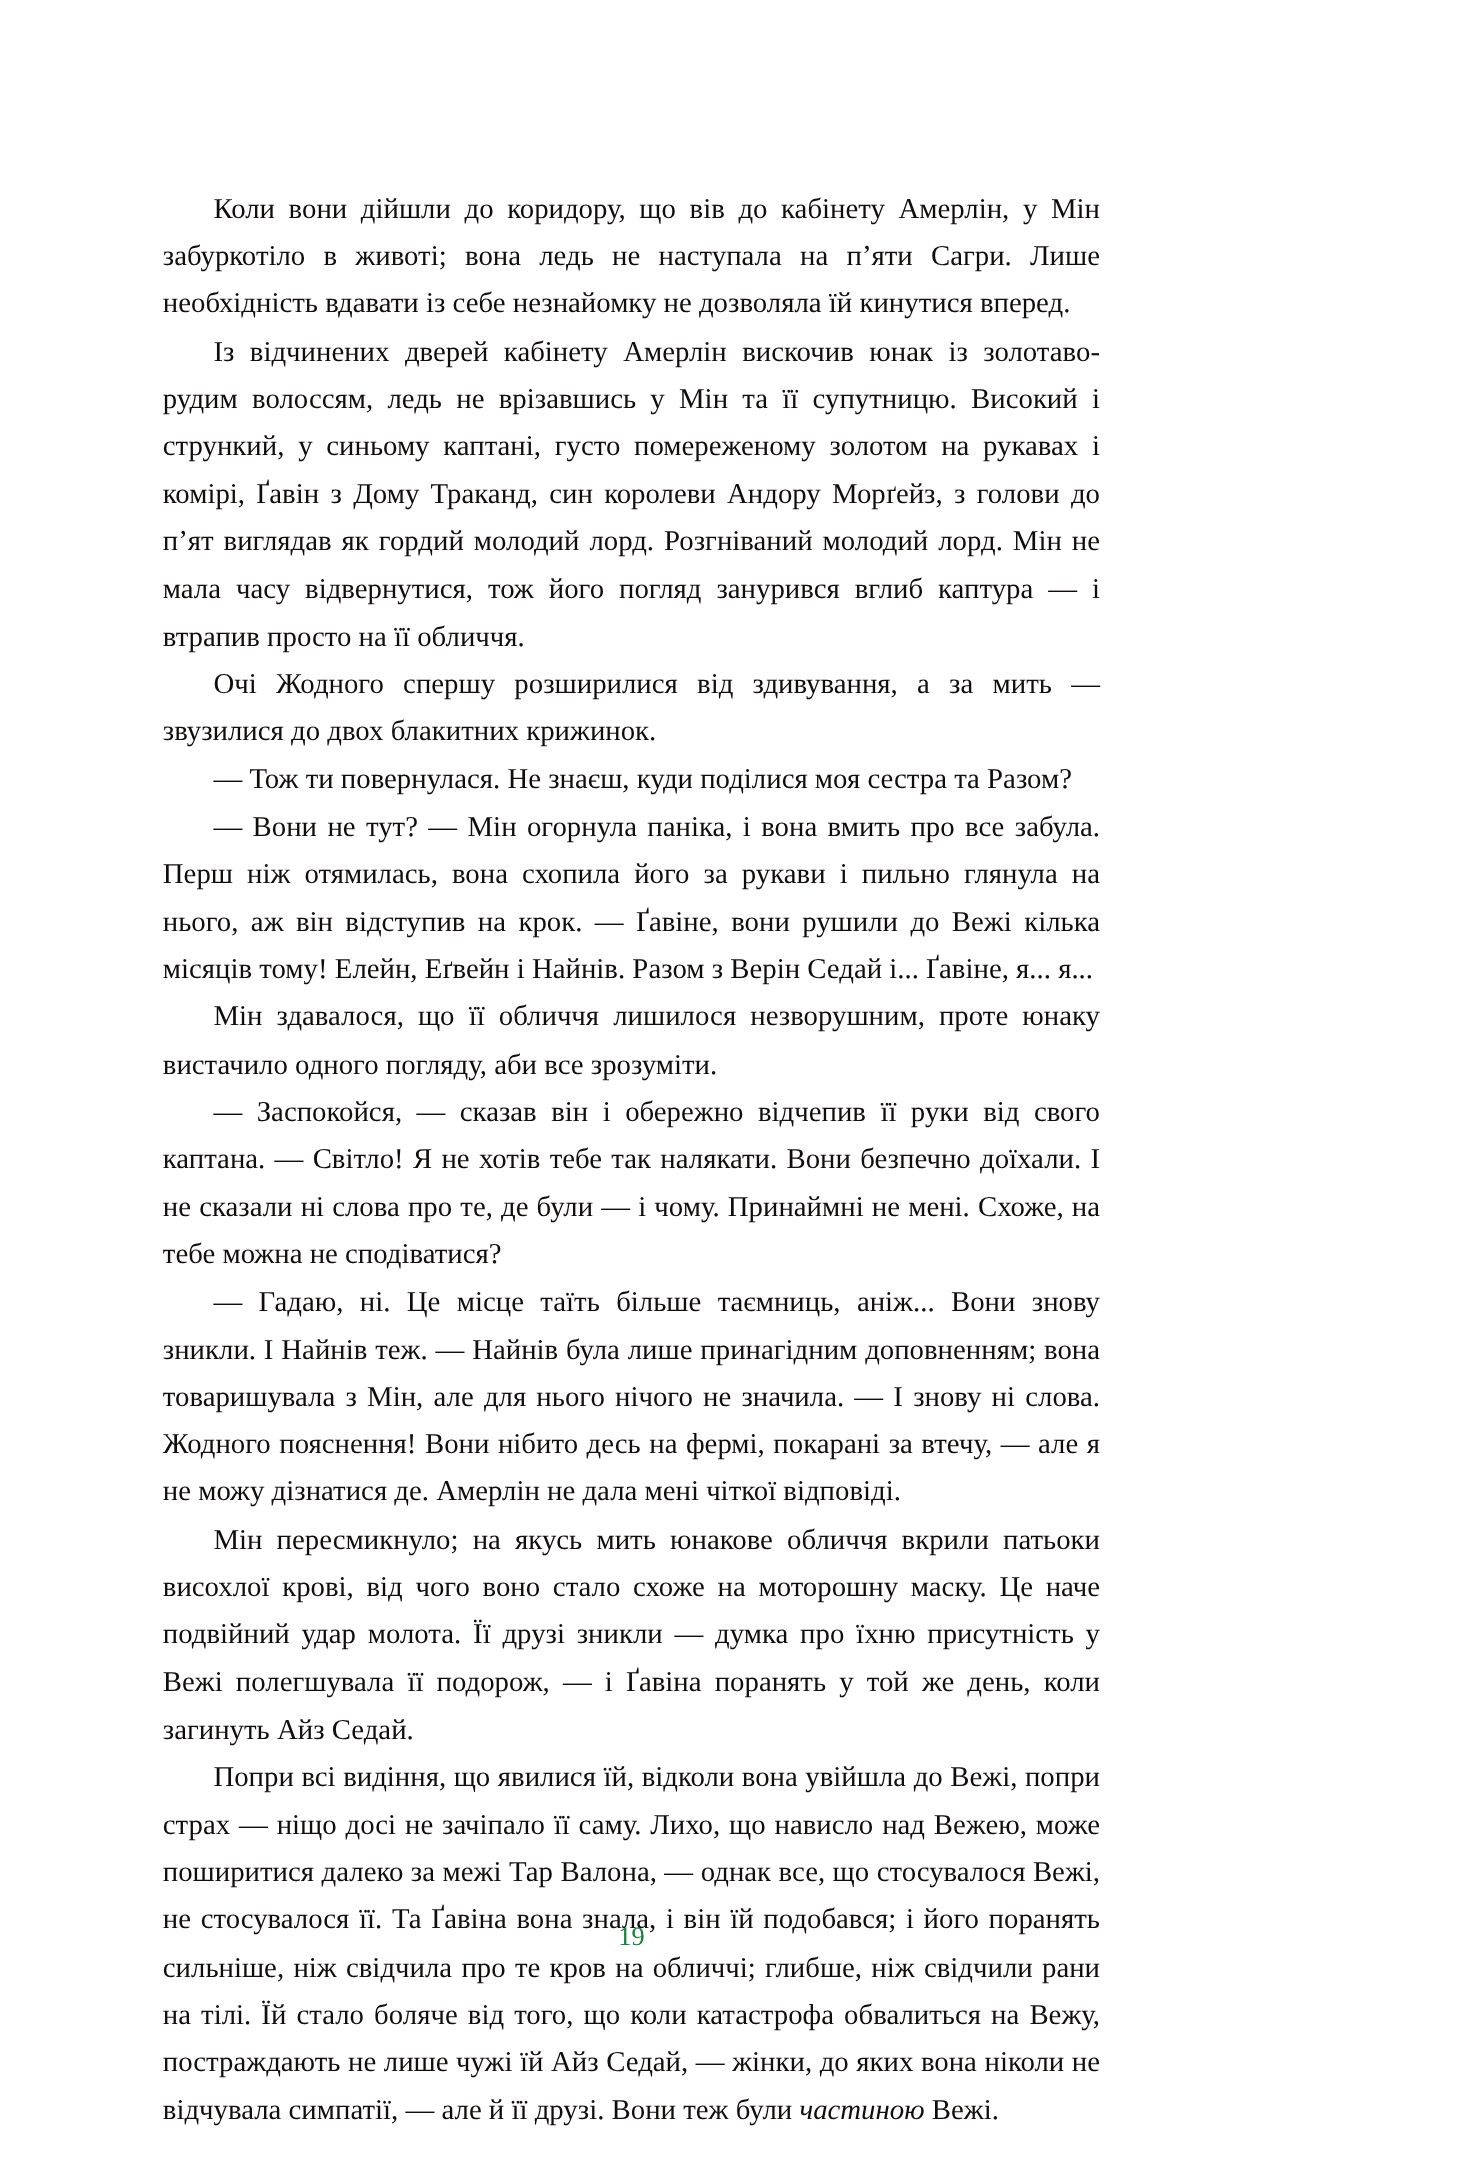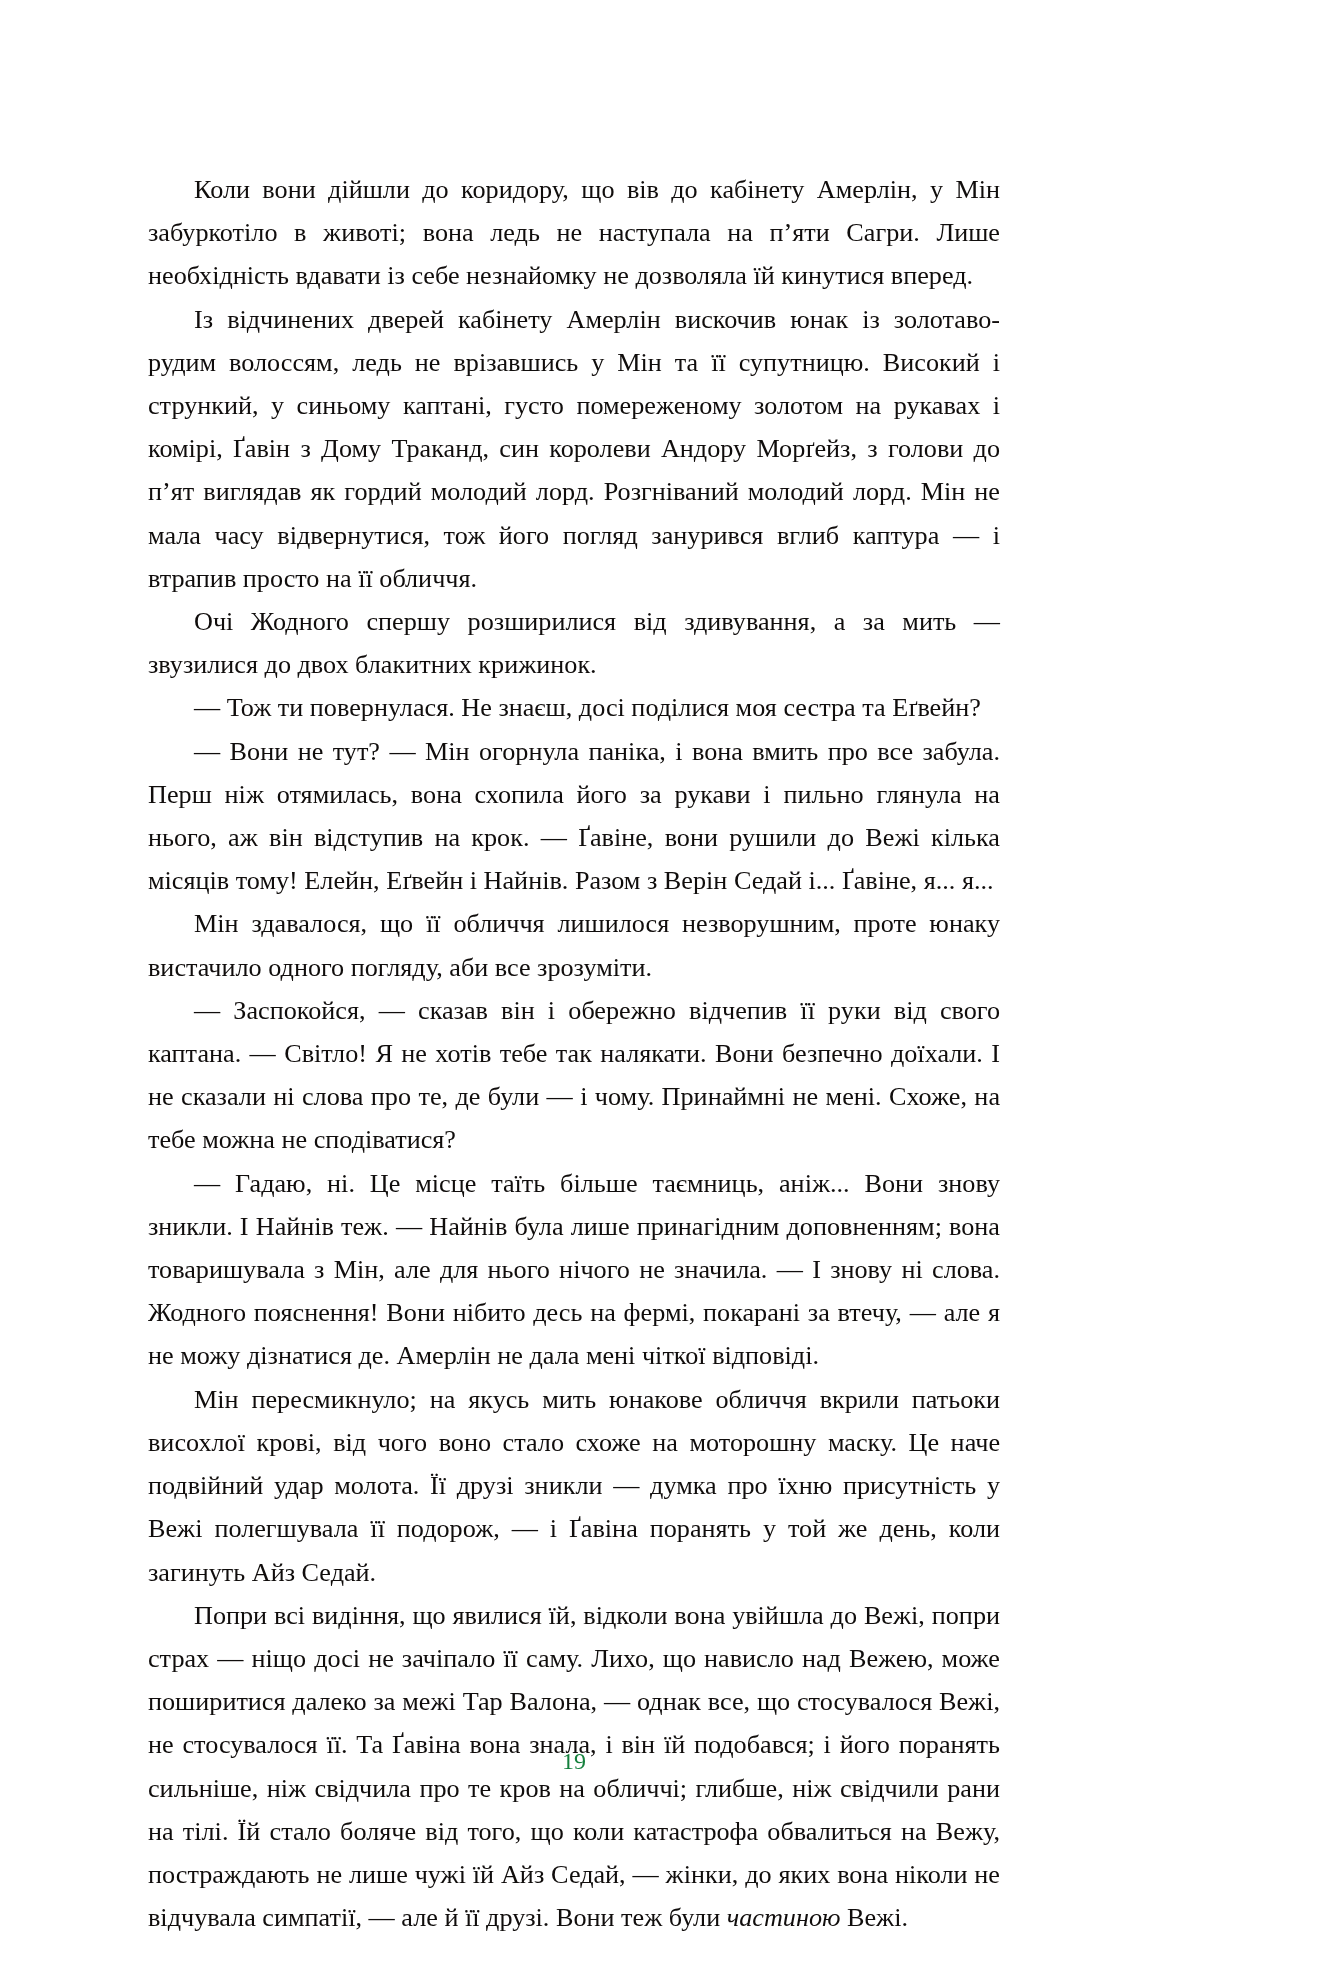--- a/index.html
+++ b/index.html
@@ -43,21 +43,21 @@
   i { }
 </style>
 </head>
 <body>
 
 <div class="page">
   <div class="body-text">
     <p>Коли вони дійшли до коридору, що вів до кабінету Амерлін, у Мін забуркотіло в животі; вона ледь не наступала на п’яти Сагри. Лише необхідність вдавати із себе незнайомку не дозволяла їй кинутися вперед.</p>
     <p>Із відчинених дверей кабінету Амерлін вискочив юнак із золотаво-рудим волоссям, ледь не врізавшись у Мін та її супутницю. Високий і стрункий, у синьому каптані, густо помереженому золотом на рукавах і комірі, Ґавін з Дому Траканд, син королеви Андору Морґейз, з голови до п’ят виглядав як гордий молодий лорд. Розгніваний молодий лорд. Мін не мала часу відвернутися, тож його погляд занурився вглиб каптура — і втрапив просто на її обличчя.</p>
     <p>Очі Жодного спершу розширилися від здивування, а за мить — звузилися до двох блакитних крижинок.</p>
-    <p>— Тож ти повернулася. Не знаєш, досі поділися моя сестра та Еґвейн?</p>
+    <p>— Тож ти повернулася. Не знаєш, куди поділися моя сестра та Разом?</p>
     <p>— Вони не тут? — Мін огорнула паніка, і вона вмить про все забула. Перш ніж отямилась, вона схопила його за рукави і пильно глянула на нього, аж він відступив на крок. — Ґавіне, вони рушили до Вежі кілька місяців тому! Елейн, Еґвейн і Найнів. Разом з Верін Седай і... Ґавіне, я... я...</p>
     <p>Мін здавалося, що її обличчя лишилося незворушним, проте юнаку вистачило одного погляду, аби все зрозуміти.</p>
     <p>— Заспокойся, — сказав він і обережно відчепив її руки від свого каптана. — Світло! Я не хотів тебе так налякати. Вони безпечно доїхали. І не сказали ні слова про те, де були — і чому. Принаймні не мені. Схоже, на тебе можна не сподіватися?</p>
     <p>— Гадаю, ні. Це місце таїть більше таємниць, аніж... Вони знову зникли. І Найнів теж. — Найнів була лише принагідним доповненням; вона товаришувала з Мін, але для нього нічого не значила. — І знову ні слова. Жодного пояснення! Вони нібито десь на фермі, покарані за втечу, — але я не можу дізнатися де. Амерлін не дала мені чіткої відповіді.</p>
     <p>Мін пересмикнуло; на якусь мить юнакове обличчя вкрили патьоки висохлої крові, від чого воно стало схоже на моторошну маску. Це наче подвійний удар молота. Її друзі зникли — думка про їхню присутність у Вежі полегшувала її подорож, — і Ґавіна поранять у той же день, коли загинуть Айз Седай.</p>
     <p><span>Попри всі видіння, що явилися їй, відколи вона увійшла до Вежі, попри страх — ніщо досі не зачіпало її саму. Лихо, що нависло над Вежею, може поширитися далеко за межі Тар Валона, — однак все, що стосувалося Вежі, не стосувалося її. Та Ґавіна вона знала, і він їй подобався; і його поранять сильніше, ніж свідчила про те кров на обличчі; глибше, ніж свідчили рани на тілі. Їй стало боляче від того, що коли катастрофа обвалиться на Вежу, постраждають не лише чужі їй Айз Седай, — жінки, до яких вона ніколи не відчувала симпатії, — але й її друзі. Вони теж були </span><i>частиною</i><span> Вежі.</span></p>
   </div>
   <div class="page-number">19</div>
 </div>
 

